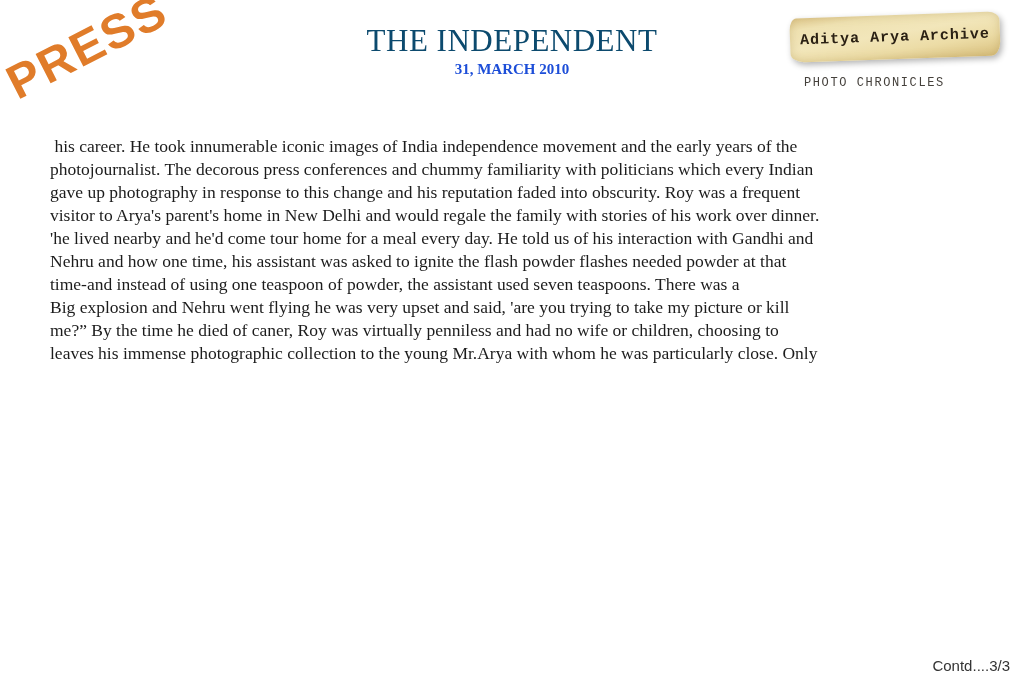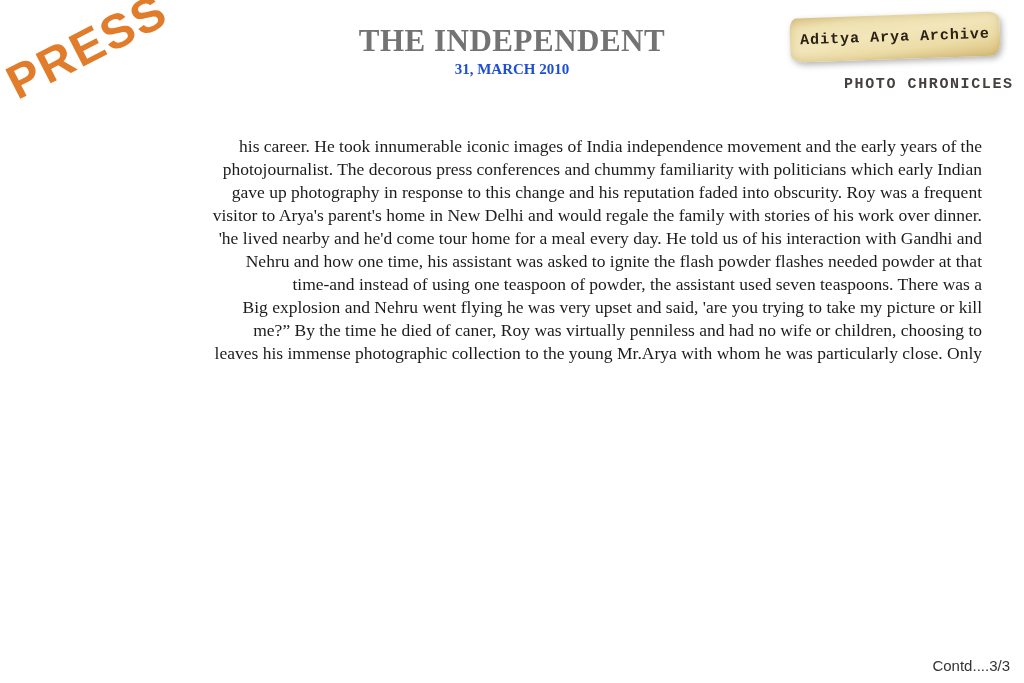--- a/index.html
+++ b/index.html
@@ -22,23 +22,23 @@
 
   .masthead {
     position: absolute;
     top: 24px;
     left: 0;
     width: 100%;
     text-align: center;
   }
   .masthead-title {
     font-size: 31px;
-    font-weight: bold;
+    font-weight: normal;
     letter-spacing: 0.5px;
-    color: #737373;
+    color: #0c4a6e;
     line-height: 1.1;
   }
   .masthead-date {
     font-size: 15px;
     font-weight: bold;
     color: #1d4ed8;
     margin-top: 3px;
   }
 
   .archive-label {
@@ -61,38 +61,37 @@
     font-weight: bold;
     letter-spacing: 1px;
     color: #2b2114;
     white-space: nowrap;
   }
   .photo-chronicles {
     position: absolute;
     left: 804px;
     top: 76px;
     font-family: "Liberation Mono", monospace;
-    font-size: 15px;
-    font-weight: bold;
+    font-size: 12px;
+    font-weight: normal;
     letter-spacing: 1.6px;
     color: #45413c;
     white-space: nowrap;
-    margin-left: 40px;
   }
 
   .article {
     position: absolute;
     left: 50px;
     top: 135px;
     width: 932px;
     font-size: 17.5px;
     line-height: 23px;
     color: #1c1c1c;
   }
-  .article-line { white-space: pre-wrap; text-align: right; }
+  .article-line { white-space: pre-wrap; }
 
   .page-indicator {
     position: absolute;
     right: 14px;
     bottom: 9px;
     font-family: "Liberation Sans", sans-serif;
     font-size: 15px;
     color: #333333;
     text-align: right;
   }
@@ -108,21 +107,21 @@
 </div>
 
 <div class="archive-label">
   <span class="archive-label-text">Aditya Arya Archive</span>
 </div>
 
 <div class="photo-chronicles">PHOTO CHRONICLES</div>
 
 <div class="article">
     <div class="article-line"> his career. He took innumerable iconic images of India independence movement and the early years of the</div>
-    <div class="article-line">photojournalist. The decorous press conferences and chummy familiarity with politicians which early Indian</div>
+    <div class="article-line">photojournalist. The decorous press conferences and chummy familiarity with politicians which every Indian</div>
     <div class="article-line">gave up photography in response to this change and his reputation faded into obscurity. Roy was a frequent</div>
     <div class="article-line">visitor to Arya's parent's home in New Delhi and would regale the family with stories of his work over dinner.</div>
     <div class="article-line">'he lived nearby and he'd come tour home for a meal every day. He told us of his interaction with Gandhi and</div>
     <div class="article-line">Nehru and how one time, his assistant was asked to ignite the flash powder flashes needed powder at that</div>
     <div class="article-line">time-and instead of using one teaspoon of powder, the assistant used seven teaspoons. There was a</div>
     <div class="article-line">Big explosion and Nehru went flying he was very upset and said, 'are you trying to take my picture or kill</div>
     <div class="article-line">me?” By the time he died of caner, Roy was virtually penniless and had no wife or children, choosing to</div>
     <div class="article-line">leaves his immense photographic collection to the young Mr.Arya with whom he was particularly close. Only</div>
   </div>
 

